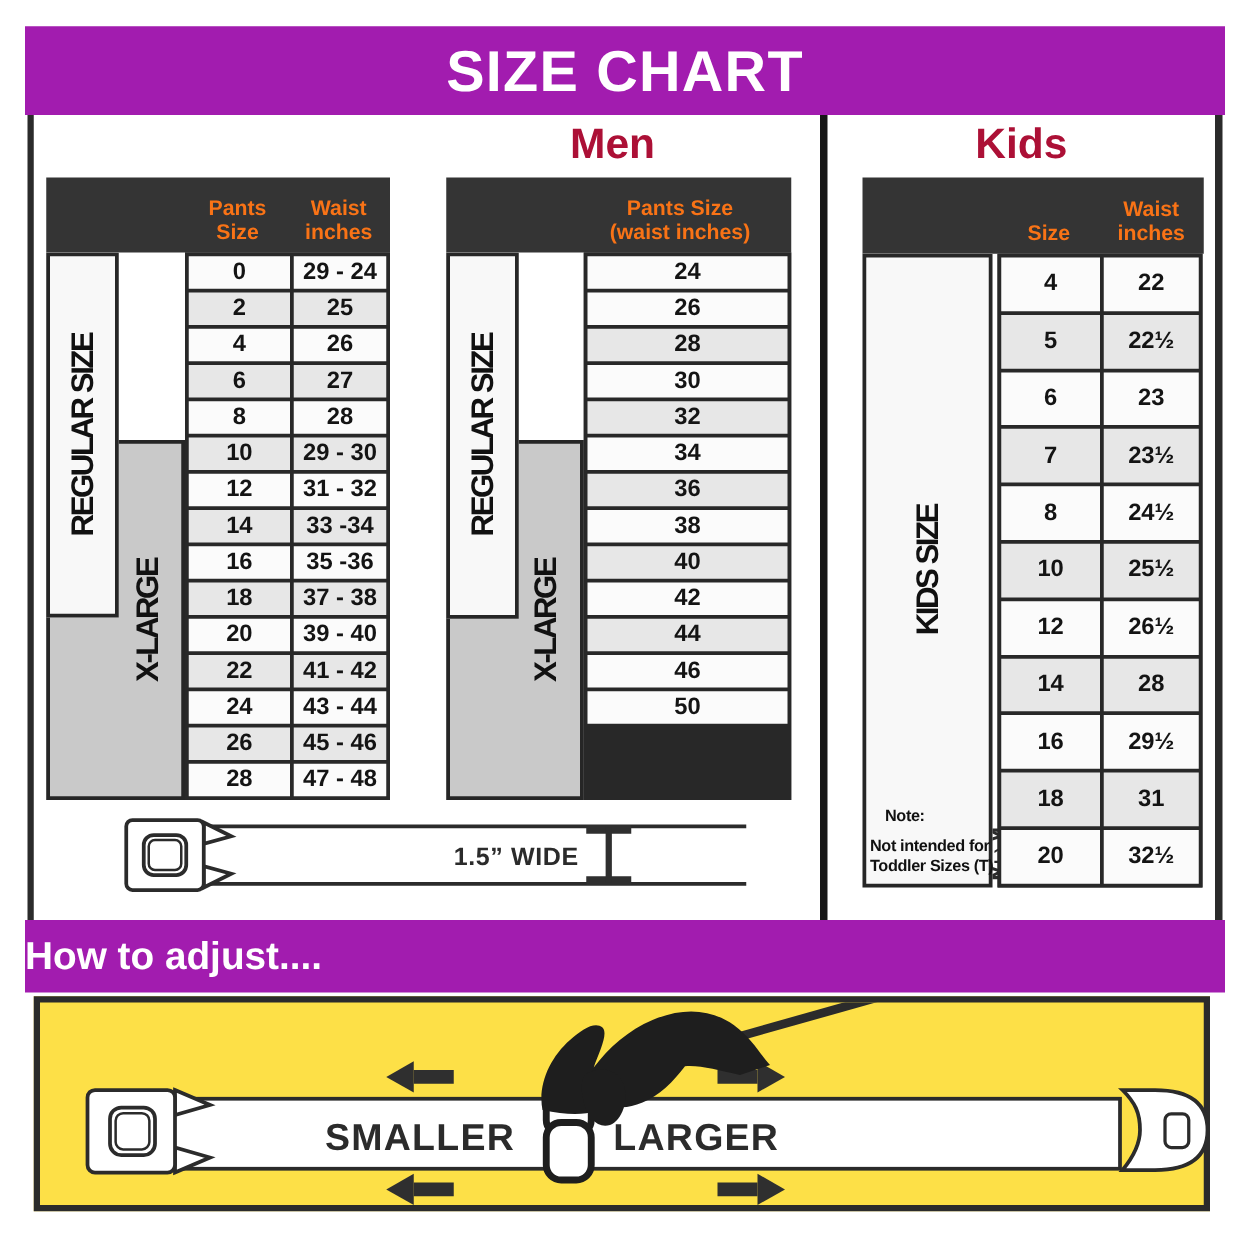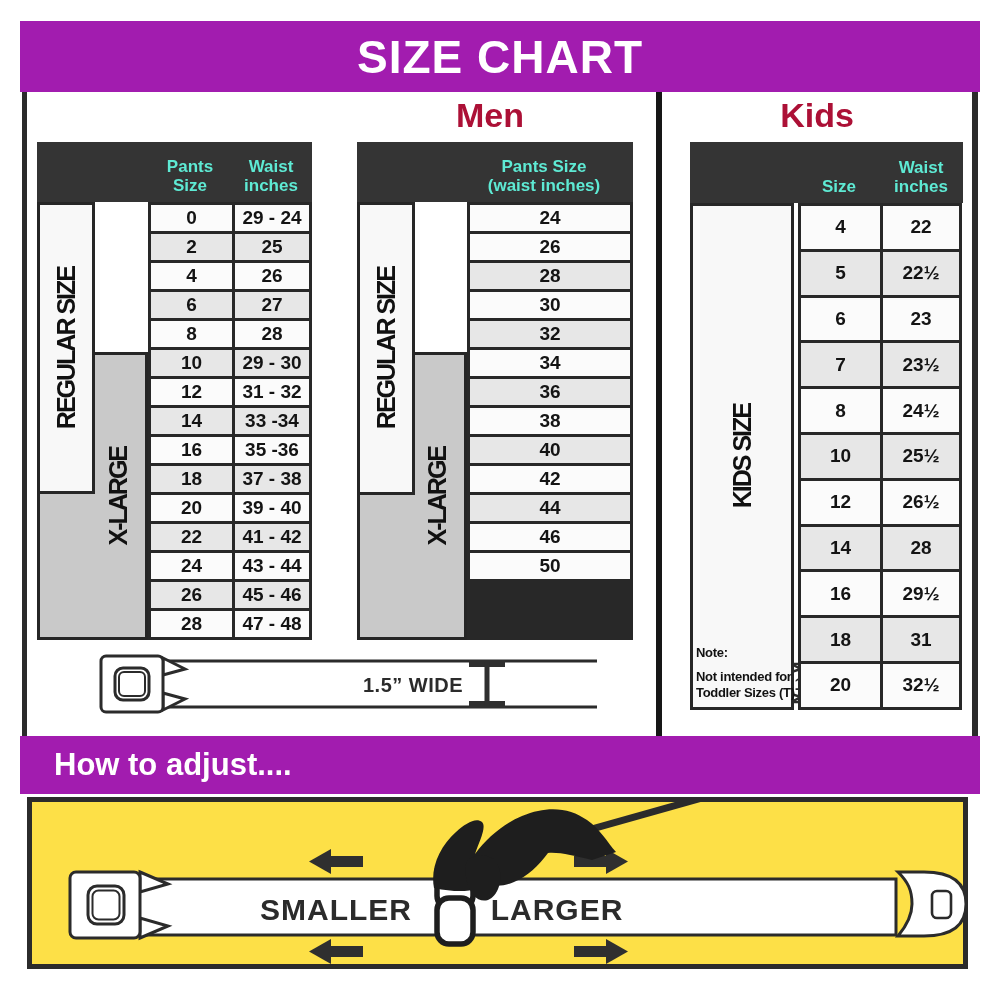--- a/index.html
+++ b/index.html
@@ -16,21 +16,21 @@
 
   .col-title { color:#ac1036; font-weight:bold; font-size:34px; text-align:center; }
   #women-title { left:27px;  top:96px; width:310px; }
   #men-title   { left:340px; top:96px; width:300px; }
   #kids-title  { left:662px; top:96px; width:310px; }
 
   .thead { background:#343434; }
   #women-thead { left:37px;  top:142px; width:275px; height:60px; }
   #men-thead   { left:357px; top:142px; width:276px; height:60px; }
   #kids-thead  { left:690px; top:142px; width:273px; height:61px; }
-  .hlabel { position:absolute; color:#5eead4; font-weight:bold; font-size:17px;
+  .hlabel { position:absolute; color:#f97316; font-weight:bold; font-size:17px;
             text-align:center; line-height:1.15; }
   #women-h1 { left:111px; bottom:6px; width:84px; }
   #women-h2 { left:196px; bottom:6px; width:76px; }
   #men-h    { right:6px;  bottom:6px; width:166px; }
   #kids-h1  { left:108px; bottom:6px; width:82px; }
   #kids-h2  { left:192px; bottom:6px; width:78px; }
 
   .vbox { border:3px solid #262626; }
   .vbox.white { background:#f8f8f8; }
   .vbox.gray  { background:#c9c9c9; }
@@ -41,38 +41,38 @@
                    display:flex; align-items:center; justify-content:center; }
   #men-xlarge    { left:357px; top:352px; width:110px; height:288px; z-index:2; }
   #kids-size-box { left:690px; top:203px; width:104px; height:507px; z-index:2;
                    display:flex; align-items:center; justify-content:center; }
   .xl-inner { position:absolute; right:0; top:0; width:54px; height:100%;
               display:flex; align-items:center; justify-content:center; }
   .vtext { writing-mode:vertical-rl; transform:rotate(180deg); font-weight:bold;
            font-size:25px; letter-spacing:-2px; color:#111; white-space:nowrap; }
   #kids-note { position:absolute; left:3px; bottom:6px; font-size:13px; font-weight:bold;
                color:#111; line-height:1.25; white-space:nowrap; letter-spacing:-0.3px; }
-  #kids-note .n1 { margin-bottom:7px; }
+  #kids-note .n1 { margin-bottom:7px;margin-left:12px; }
 
   .sizegrid { display:grid; background:#282828; border:3px solid #282828; gap:3px; z-index:4; }
   #women-table { left:148px; top:202px; width:164px; height:438px;
                  grid-template-columns:81px 74px; grid-auto-rows:26px; }
   #men-table   { left:467px; top:202px; width:166px; height:438px;
                  grid-template-columns:160px; grid-auto-rows:26px; }
   #kids-table  { left:798px; top:203px; width:164px; height:507px;
                  grid-template-columns:79px 76px; grid-auto-rows:42.8px; }
   .cell { background:#fbfbfb; display:flex; align-items:center; justify-content:center;
           font-weight:bold; font-size:19px; color:#141414; }
   .cell.shade { background:#e7e7e7; }
 
   #belt-wm   { left:95px;  top:648px; }
   #belt-kids { left:735px; top:650px; }
 
   #howto-banner { left:20px; top:736px; width:960px; height:58px; font-size:31px; }
-  #howto-banner span { margin-left:34px; }
+  #howto-banner span { }
 
   #adjust-box { left:27px; top:797px; width:941px; height:172px;
                 border:5px solid #2b2b2b; background:#fde047;padding-left:24px; }
 
   svg text { font-family:"Liberation Sans", sans-serif; font-weight:bold; fill:#2b2b2b; }
   .stroke { fill:#ffffff; stroke:#2b2b2b; stroke-width:3; }
   .dark   { fill:#2f2f2f; }
 </style>
 </head>
 <body>

